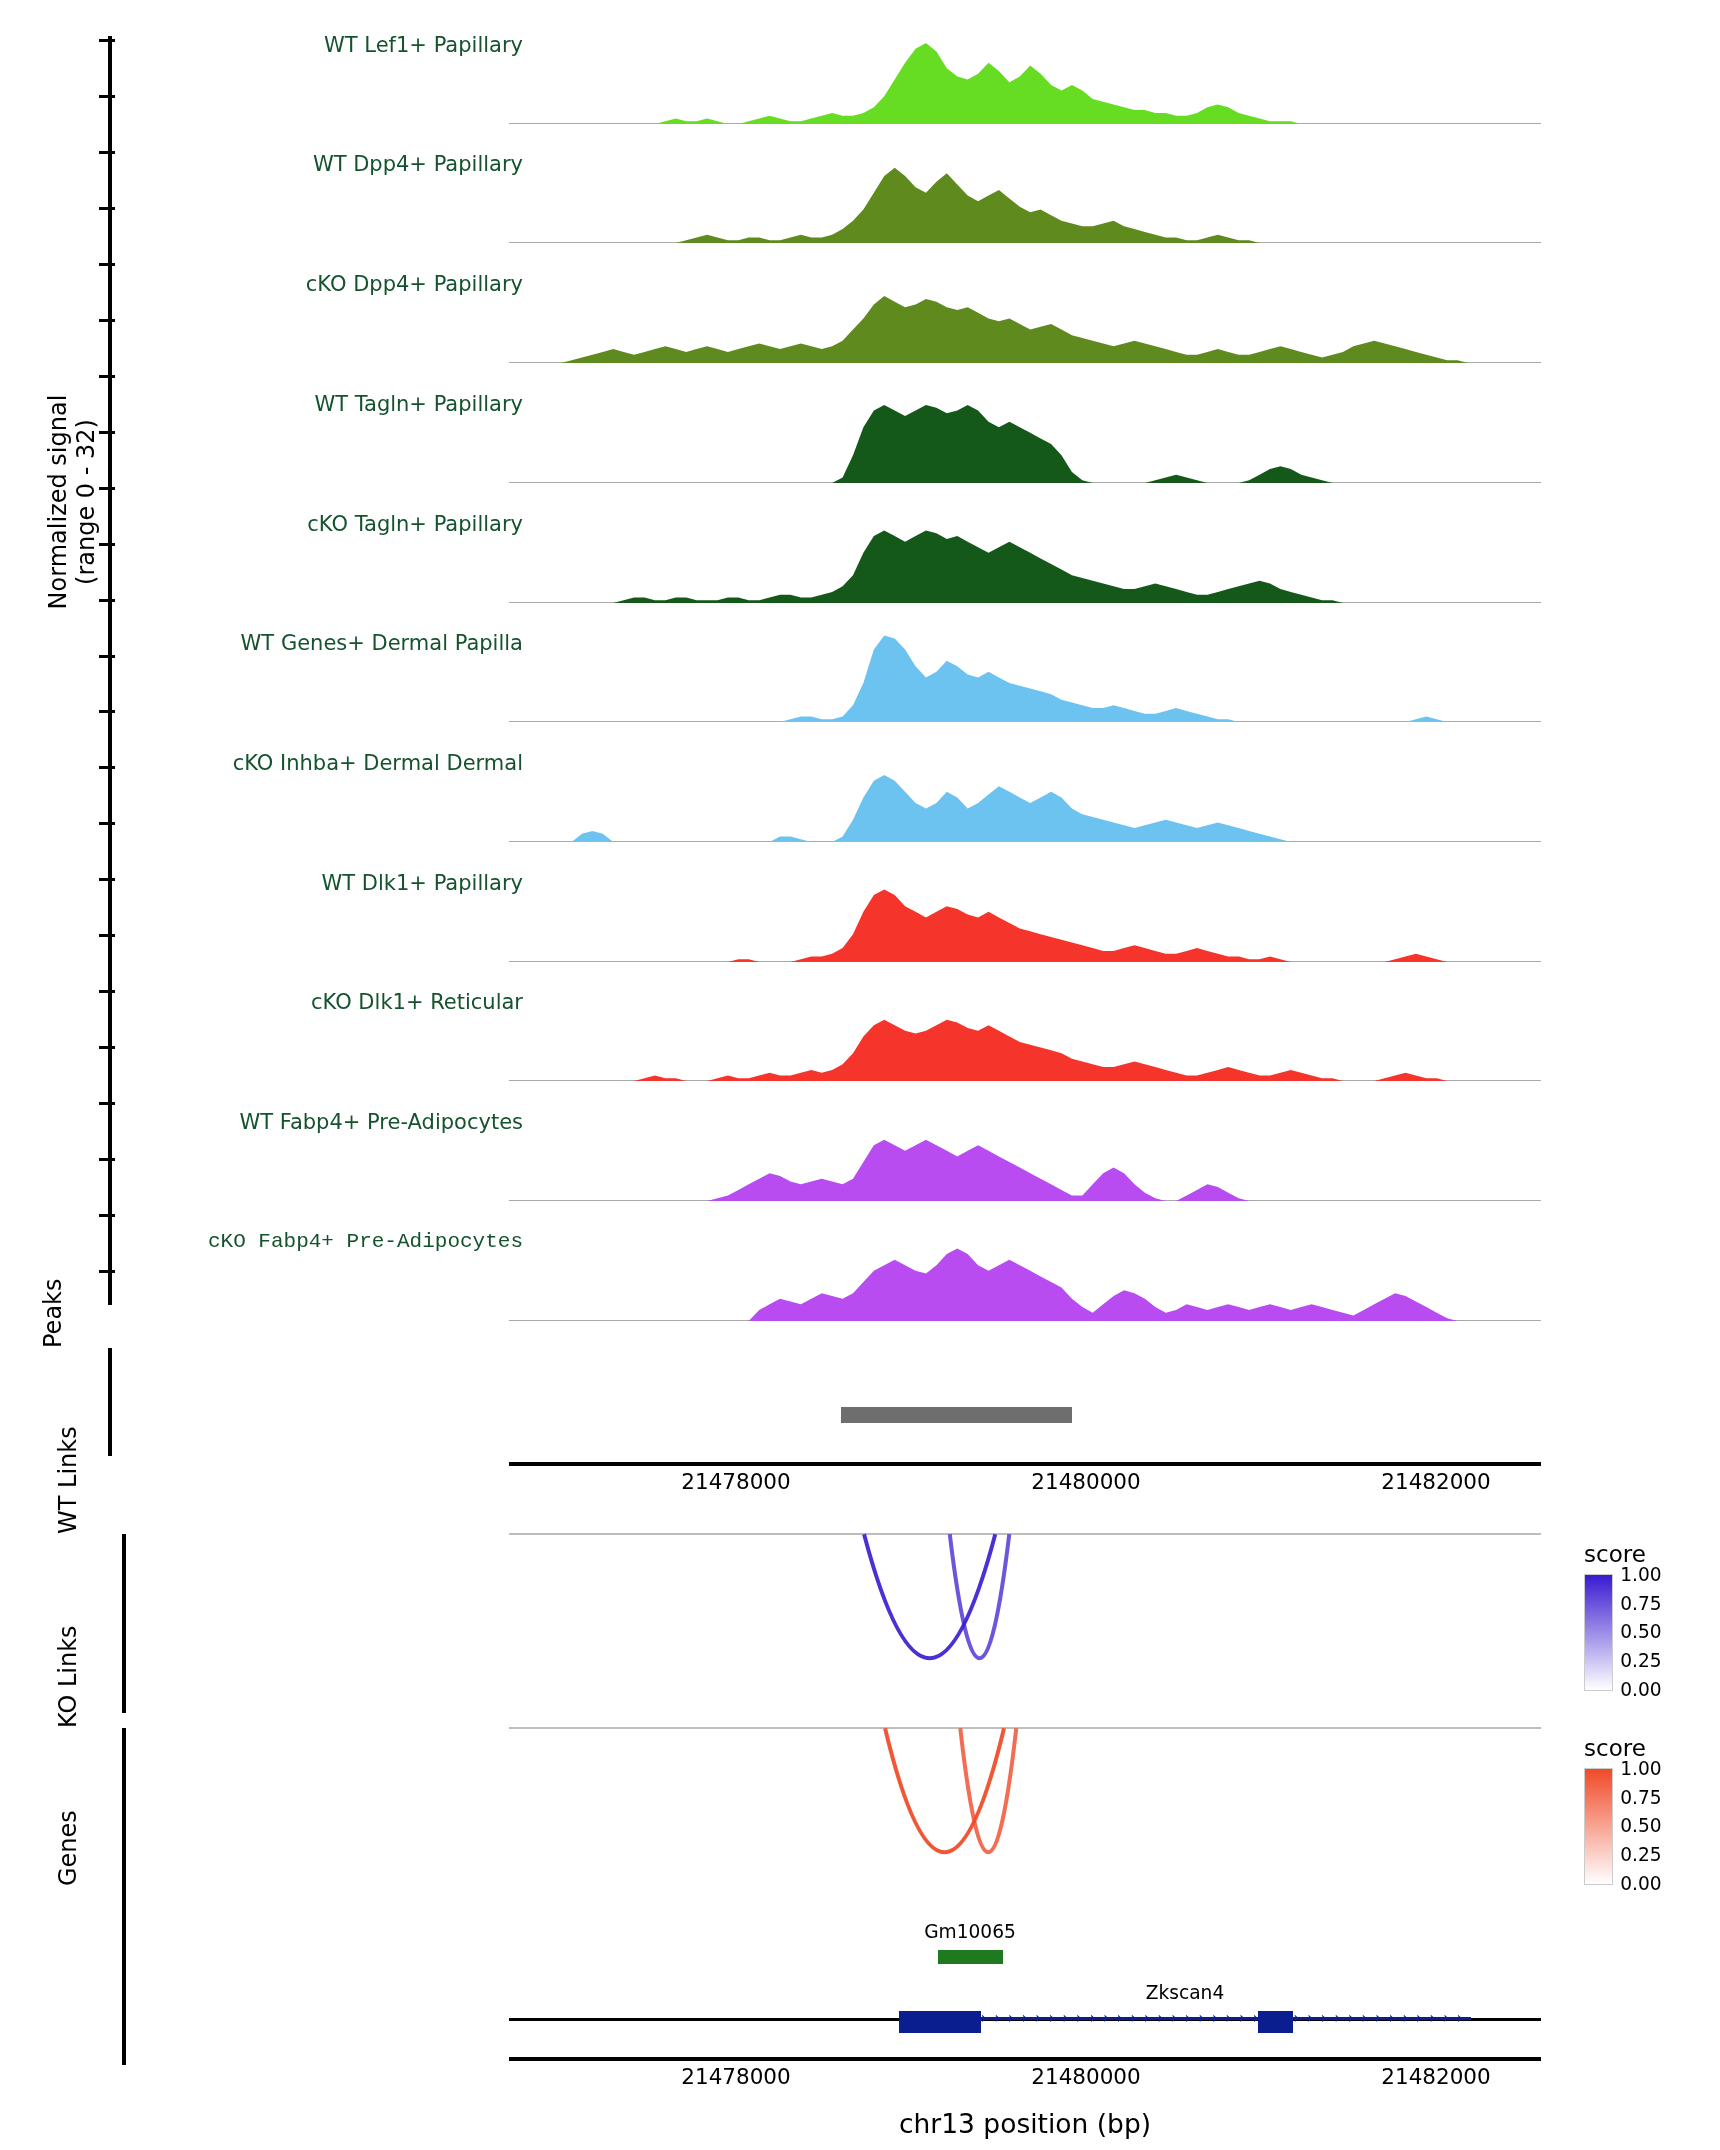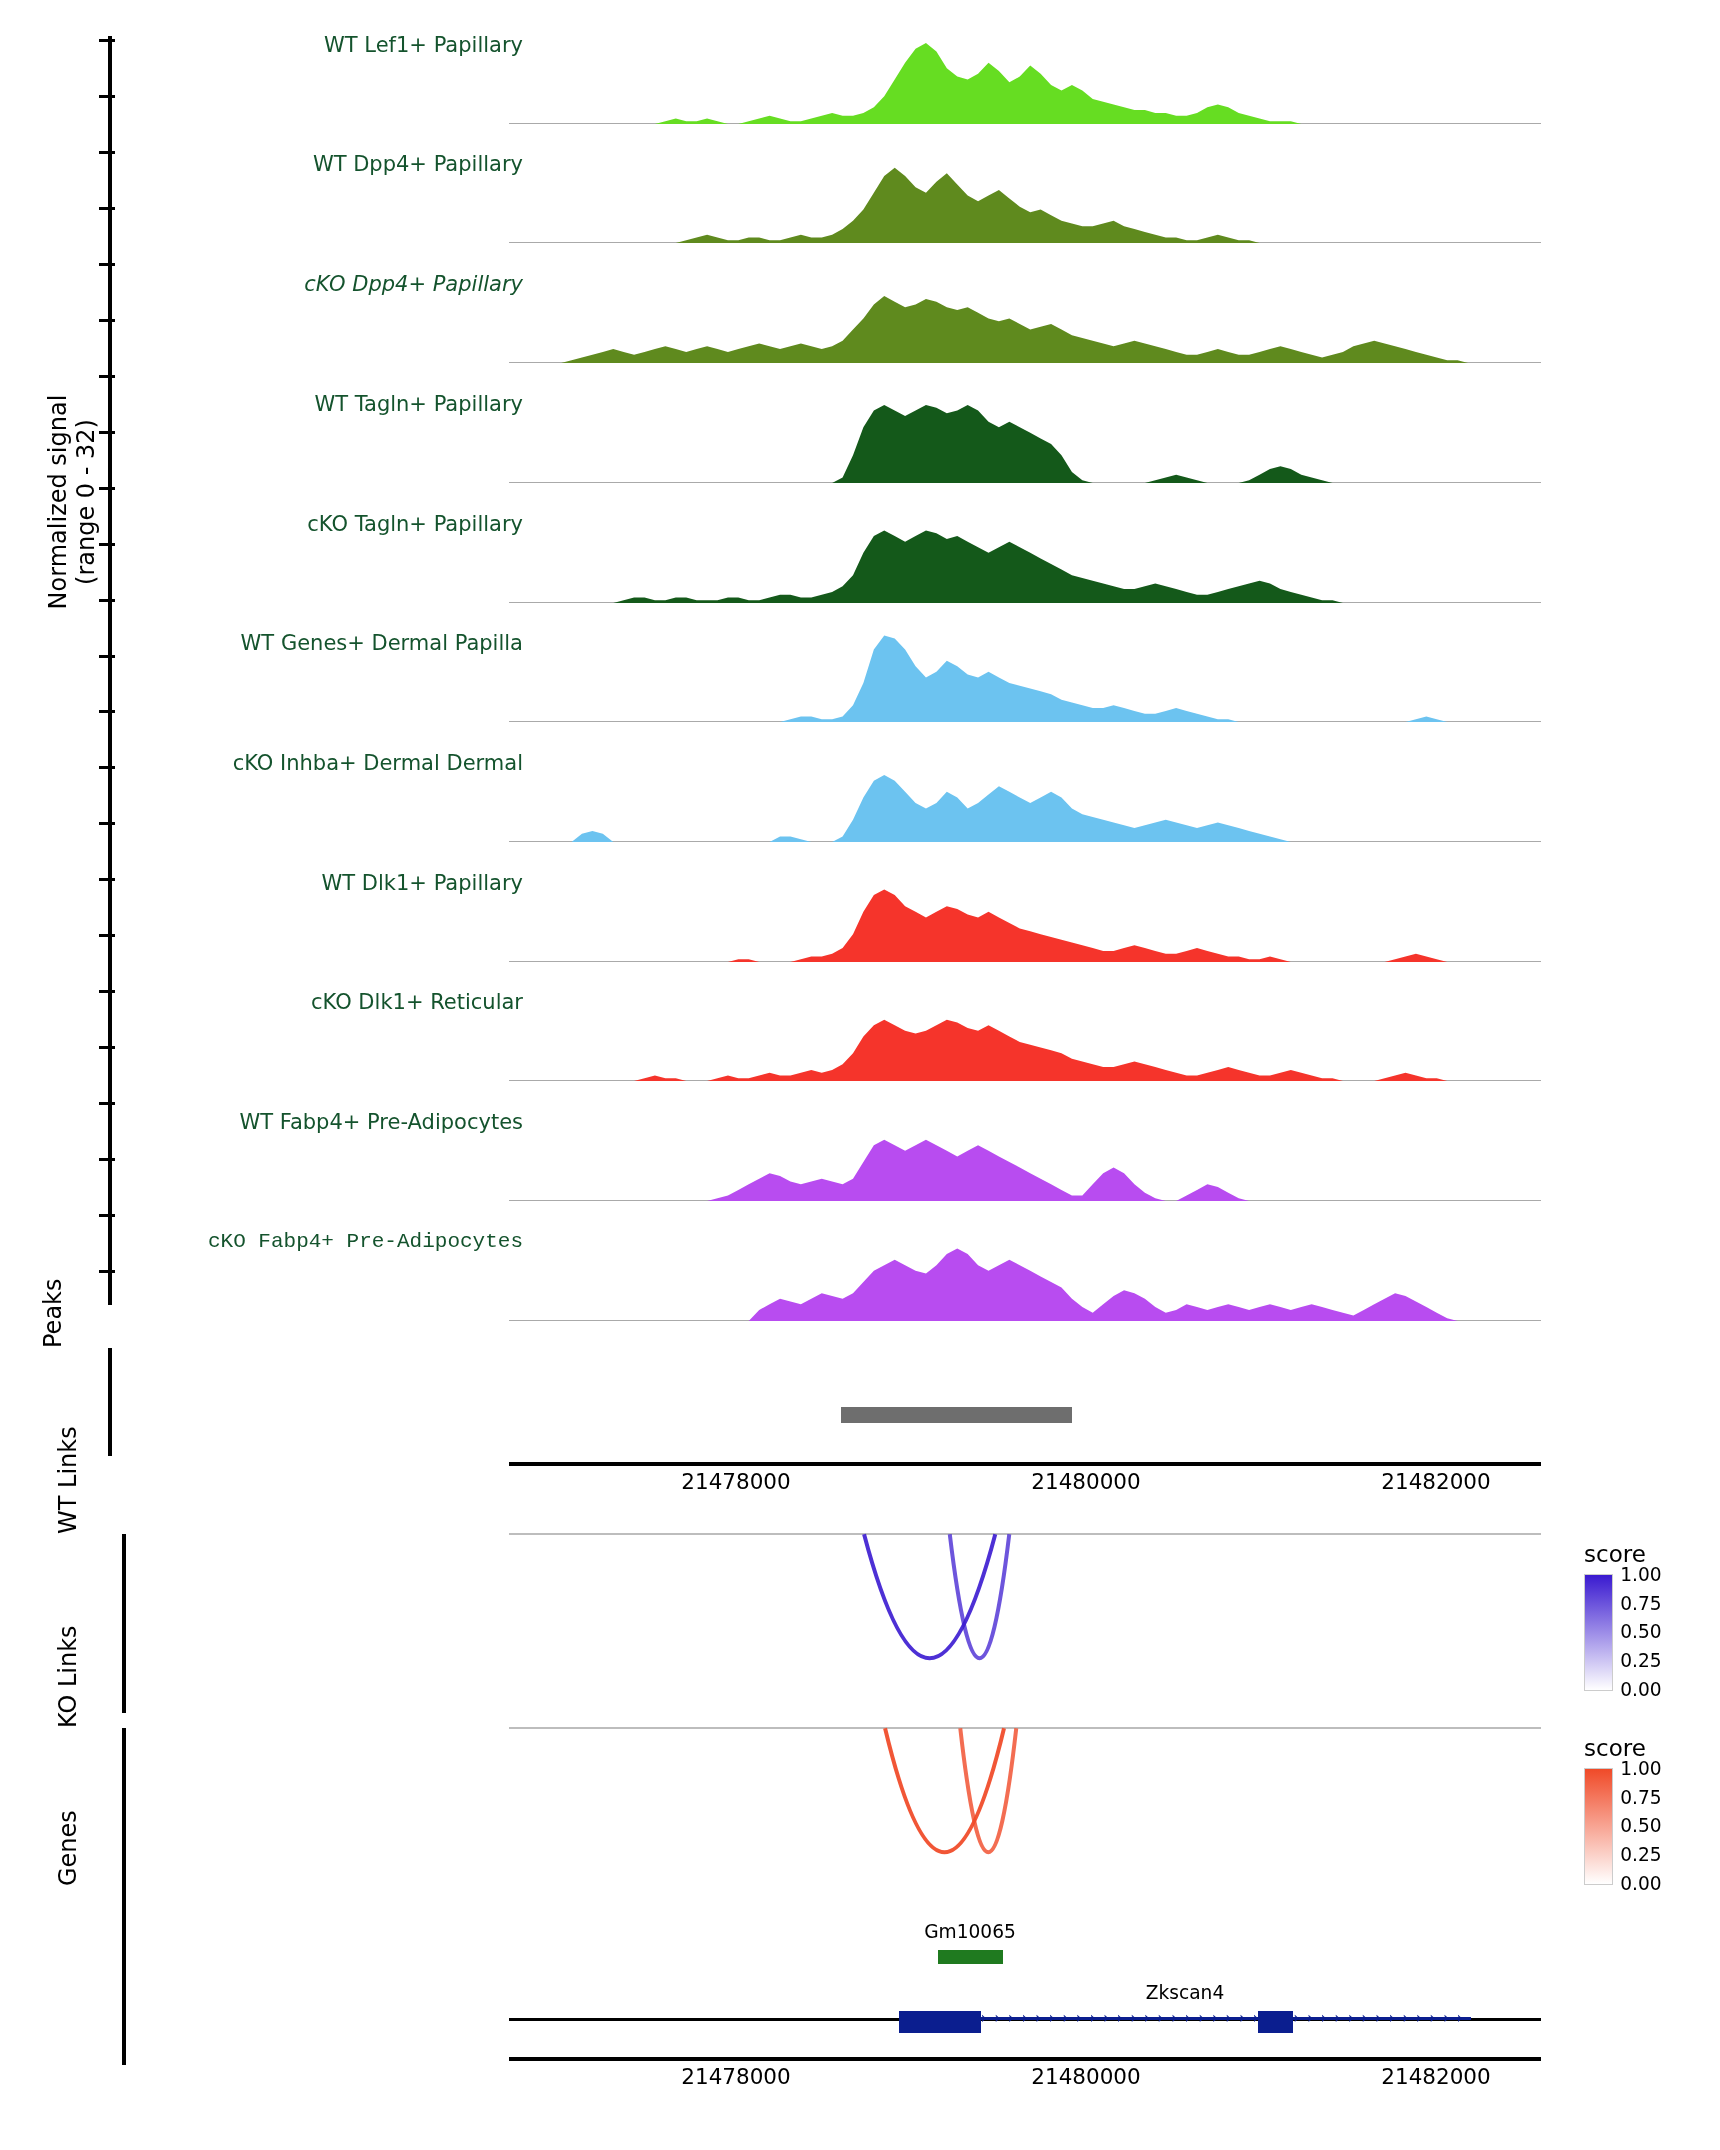--- a/index.html
+++ b/index.html
@@ -111,21 +111,21 @@
         <div class="track" style="top: 148px;">
           <div class="track-label" style="top: 4.3px; right: 1047px;">WT Dpp4+ Papillary</div>
           <div class="track-plot">
             <div class="baseline"></div>
             <svg viewBox="0 0 1440 150" preserveAspectRatio="none">
               <path d="M 0 132 L 0.0 132.0 L 14.5 132.0 L 29.1 132.0 L 43.6 132.0 L 58.2 132.0 L 72.7 132.0 L 87.3 132.0 L 101.8 132.0 L 116.4 132.0 L 130.9 132.0 L 145.5 132.0 L 160.0 132.0 L 174.5 132.0 L 189.1 132.0 L 203.6 132.0 L 218.2 132.0 L 232.7 132.0 L 247.3 128.1 L 261.8 124.3 L 276.4 120.4 L 290.9 124.3 L 305.5 128.1 L 320.0 128.1 L 334.5 124.3 L 349.1 124.3 L 363.6 128.1 L 378.2 128.1 L 392.7 124.3 L 407.3 120.4 L 421.8 124.3 L 436.4 124.3 L 450.9 120.4 L 465.5 112.6 L 480.0 101.0 L 494.5 85.5 L 509.1 62.3 L 523.6 39.0 L 538.2 27.4 L 552.7 39.0 L 567.3 54.5 L 581.8 62.3 L 596.4 46.8 L 610.9 35.1 L 625.5 50.6 L 640.0 66.1 L 654.5 73.9 L 669.1 66.1 L 683.6 58.4 L 698.2 70.0 L 712.7 81.6 L 727.3 89.4 L 741.8 85.5 L 756.4 93.3 L 770.9 101.0 L 785.5 104.9 L 800.0 108.8 L 814.5 108.8 L 829.1 104.9 L 843.6 101.0 L 858.2 108.8 L 872.7 112.6 L 887.3 116.5 L 901.8 120.4 L 916.4 124.3 L 930.9 124.3 L 945.5 128.1 L 960.0 128.1 L 974.5 124.3 L 989.1 120.4 L 1003.6 124.3 L 1018.2 128.1 L 1032.7 128.1 L 1047.3 132.0 L 1061.8 132.0 L 1076.4 132.0 L 1090.9 132.0 L 1105.5 132.0 L 1120.0 132.0 L 1134.5 132.0 L 1149.1 132.0 L 1163.6 132.0 L 1178.2 132.0 L 1192.7 132.0 L 1207.3 132.0 L 1221.8 132.0 L 1236.4 132.0 L 1250.9 132.0 L 1265.5 132.0 L 1280.0 132.0 L 1294.5 132.0 L 1309.1 132.0 L 1323.6 132.0 L 1338.2 132.0 L 1352.7 132.0 L 1367.3 132.0 L 1381.8 132.0 L 1396.4 132.0 L 1410.9 132.0 L 1425.5 132.0 L 1440.0 132.0 L 1440 132 Z" fill="#5f8a1e"></path>
             </svg>
           </div>
         </div>
         <div class="track" style="top: 268px;">
-          <div class="track-label" style="top: 4.3px; right: 1047px; font-style: italic;">cKO Dpp4+ Papillary</div>
+          <div class="track-label" style="top: 4.3px; right: 1047px;">cKO Dpp4+ Papillary</div>
           <div class="track-plot">
             <div class="baseline"></div>
             <svg viewBox="0 0 1440 150" preserveAspectRatio="none">
               <path d="M 0 132 L 0.0 132.0 L 14.5 132.0 L 29.1 132.0 L 43.6 132.0 L 58.2 132.0 L 72.7 132.0 L 87.3 128.1 L 101.8 124.3 L 116.4 120.4 L 130.9 116.5 L 145.5 112.6 L 160.0 116.5 L 174.5 120.4 L 189.1 116.5 L 203.6 112.6 L 218.2 108.8 L 232.7 112.6 L 247.3 116.5 L 261.8 112.6 L 276.4 108.8 L 290.9 112.6 L 305.5 116.5 L 320.0 112.6 L 334.5 108.8 L 349.1 104.9 L 363.6 108.8 L 378.2 112.6 L 392.7 108.8 L 407.3 104.9 L 421.8 108.8 L 436.4 112.6 L 450.9 108.8 L 465.5 101.0 L 480.0 85.5 L 494.5 70.0 L 509.1 50.6 L 523.6 39.0 L 538.2 46.8 L 552.7 54.5 L 567.3 50.6 L 581.8 42.9 L 596.4 46.8 L 610.9 54.5 L 625.5 58.4 L 640.0 54.5 L 654.5 62.3 L 669.1 70.0 L 683.6 73.9 L 698.2 70.0 L 712.7 77.8 L 727.3 85.5 L 741.8 81.6 L 756.4 77.8 L 770.9 85.5 L 785.5 93.3 L 800.0 97.1 L 814.5 101.0 L 829.1 104.9 L 843.6 108.8 L 858.2 104.9 L 872.7 101.0 L 887.3 104.9 L 901.8 108.8 L 916.4 112.6 L 930.9 116.5 L 945.5 120.4 L 960.0 120.4 L 974.5 116.5 L 989.1 112.6 L 1003.6 116.5 L 1018.2 120.4 L 1032.7 120.4 L 1047.3 116.5 L 1061.8 112.6 L 1076.4 108.8 L 1090.9 112.6 L 1105.5 116.5 L 1120.0 120.4 L 1134.5 124.3 L 1149.1 120.4 L 1163.6 116.5 L 1178.2 108.8 L 1192.7 104.9 L 1207.3 101.0 L 1221.8 104.9 L 1236.4 108.8 L 1250.9 112.6 L 1265.5 116.5 L 1280.0 120.4 L 1294.5 124.3 L 1309.1 128.1 L 1323.6 128.1 L 1338.2 132.0 L 1352.7 132.0 L 1367.3 132.0 L 1381.8 132.0 L 1396.4 132.0 L 1410.9 132.0 L 1425.5 132.0 L 1440.0 132.0 L 1440 132 Z" fill="#5f8a1e"></path>
             </svg>
           </div>
         </div>
         <div class="track" style="top: 388px;">
           <div class="track-label" style="top: 4.3px; right: 1047px;">WT Tagln+ Papillary</div>
           <div class="track-plot">
@@ -289,15 +289,16 @@
       </div>
   </div>
 
   <div class="xaxis" id="xaxis-bot" style="top:2057px;">
     <div class="line"></div>
   <div class="xlab" style="left: 227px;">21478000</div>
       <div class="xlab" style="left: 577px;">21480000</div>
       <div class="xlab" style="left: 927px;">21482000</div>
     </div>
 
+  <div id="xaxis-label">chr13 position (bp)</div>
 
 </div>
 
 
 </body></html>

